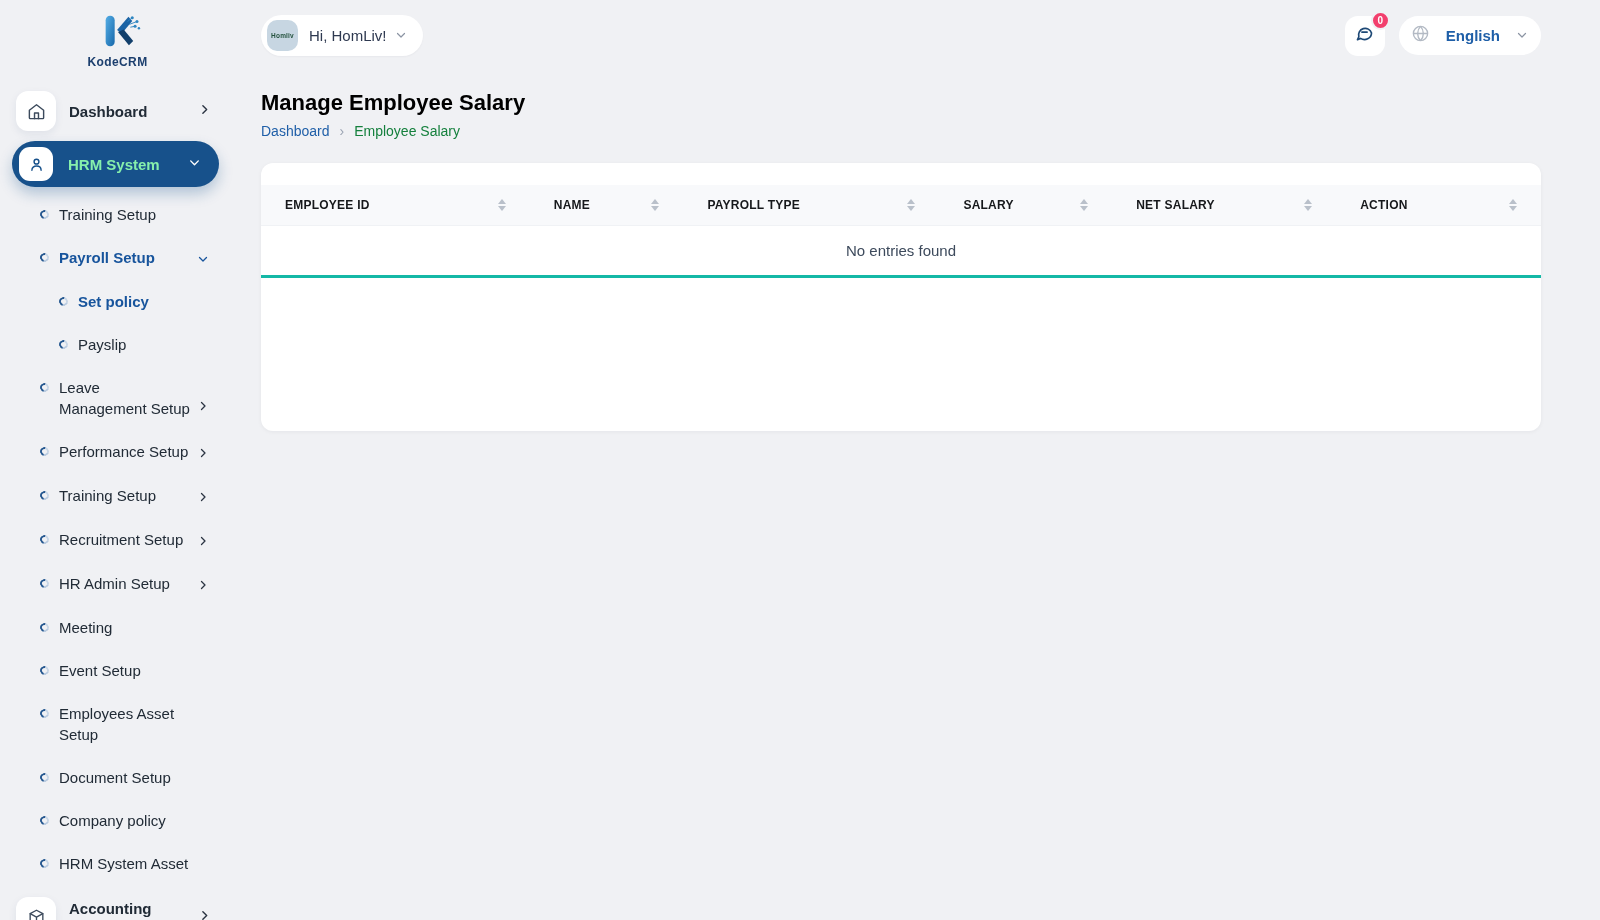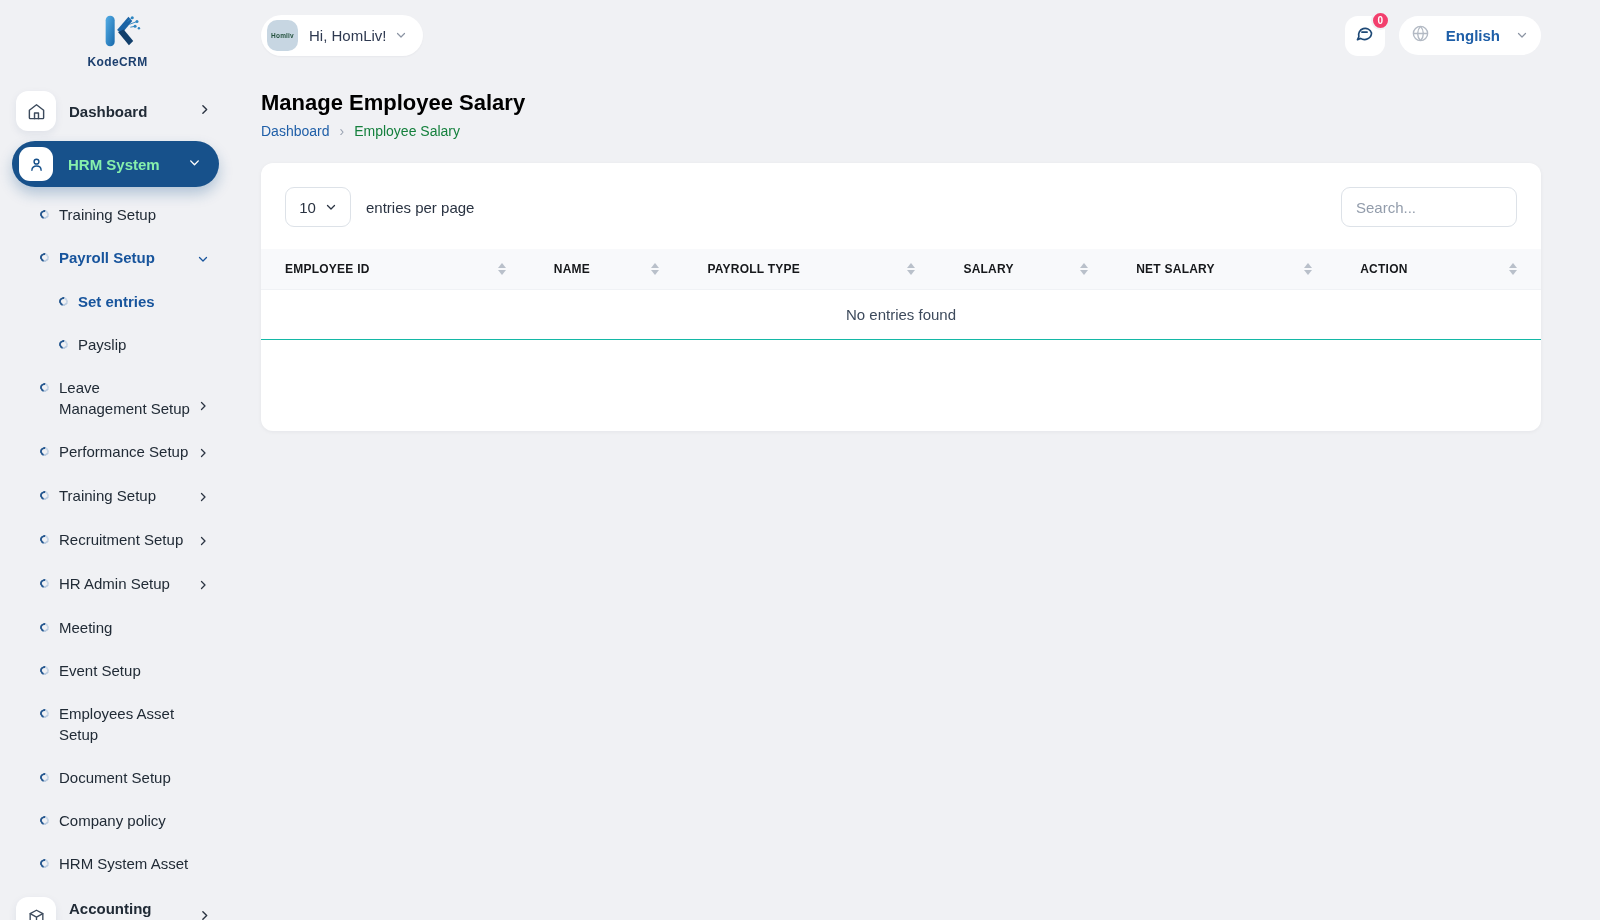--- a/index.html
+++ b/index.html
@@ -55,21 +55,21 @@
   .search-input { margin-left:auto; width:176px; height:40px; border:1px solid #dde2e8; border-radius:9px; padding:0 14px; font-size:15px; color:#2a3342; outline:none; font-family:inherit; background:#fff; }
   .search-input::placeholder { color:#929cab; }
   table { width:100%; border-collapse:collapse; table-layout:fixed; margin-top:22px; }
   thead th { background:#f8f9fb; padding:13px 24px; border-bottom:1px solid #f0f2f5; }
   .th-inner { display:flex; align-items:center; justify-content:space-between; }
   .th-lbl { font-size:12px; font-weight:700; color:#16181b; letter-spacing:.02em; text-transform:uppercase; text-align:left; white-space:nowrap; }
   .sort { display:inline-flex; flex-direction:column; gap:2px; margin-left:8px; cursor:pointer; }
   .sort i { display:block; width:0; height:0; border-left:4px solid transparent; border-right:4px solid transparent; }
   .sort .up { border-bottom:5px solid #b9c0ca; }
   .sort .down { border-top:5px solid #b9c0ca; }
-  tbody td { padding:16px; text-align:center; font-size:15px; color:#3d4a5c; border-bottom:1px solid #14b8a6; }
+  tbody td { padding:16px; text-align:center; font-size:15px; color:#3d4a5c; border-bottom:3px solid #14b8a6; }
 </style>
 </head>
 <body>
 
 <div class="sidebar">
   <div class="logo-wrap">
     <span>
       <svg width="46" height="38" viewBox="0 0 48 40">
         <defs>
           <linearGradient id="lg1" x1="0" y1="0" x2="1" y2="1">
@@ -129,21 +129,21 @@
       <span class="bullet"></span>
       <span class="m-lbl">Payroll Setup</span>
       <span class="chev">
         <svg width="12" height="12" viewBox="0 0 24 24" fill="none" stroke="#17549c" stroke-width="2.6" stroke-linecap="round" stroke-linejoin="round">
             <polyline points="5 9 12 16 19 9"></polyline>
           </svg>
       </span>
     </div>
     <div class="menu-item sub active">
       <span class="bullet"></span>
-      <span class="m-lbl">Set entries</span>
+      <span class="m-lbl">Set policy</span>
     </div>
     <div class="menu-item sub">
       <span class="bullet"></span>
       <span class="m-lbl">Payslip</span>
     </div>
     <div class="menu-item wrap">
       <span class="bullet"></span>
       <span class="m-lbl">Leave Management Setup</span>
       <span class="chev">
         <svg width="12" height="12" viewBox="0 0 24 24" fill="none" stroke="#2b3442" stroke-width="2.6" stroke-linecap="round" stroke-linejoin="round">
@@ -271,32 +271,20 @@
   <div class="page-head">
     <div class="page-title">Manage Employee Salary</div>
     <div class="crumbs">
       <span class="crumb-link">Dashboard</span>
       <span class="crumb-sep">›</span>
       <span class="crumb-cur">Employee Salary</span>
     </div>
   </div>
 
   <div class="card">
-    <div class="card-top">
-      <div class="entries-select">
-        <span>10</span>
-        <span>
-          <svg width="12" height="12" viewBox="0 0 24 24" fill="none" stroke="#2a3342" stroke-width="2.6" stroke-linecap="round" stroke-linejoin="round">
-              <polyline points="5 9 12 16 19 9"></polyline>
-            </svg>
-        </span>
-      </div>
-      <span class="entries-lbl">entries per page</span>
-      <input class="search-input" type="text" placeholder="Search..." style="">
-    </div>
 
     <table>
       <colgroup>
         <col style="width:21%">
           <col style="width:12%">
           <col style="width:20%">
         <col style="width:13.5%">
           <col style="width:17.5%">
           <col style="width:16%">
       </colgroup>

